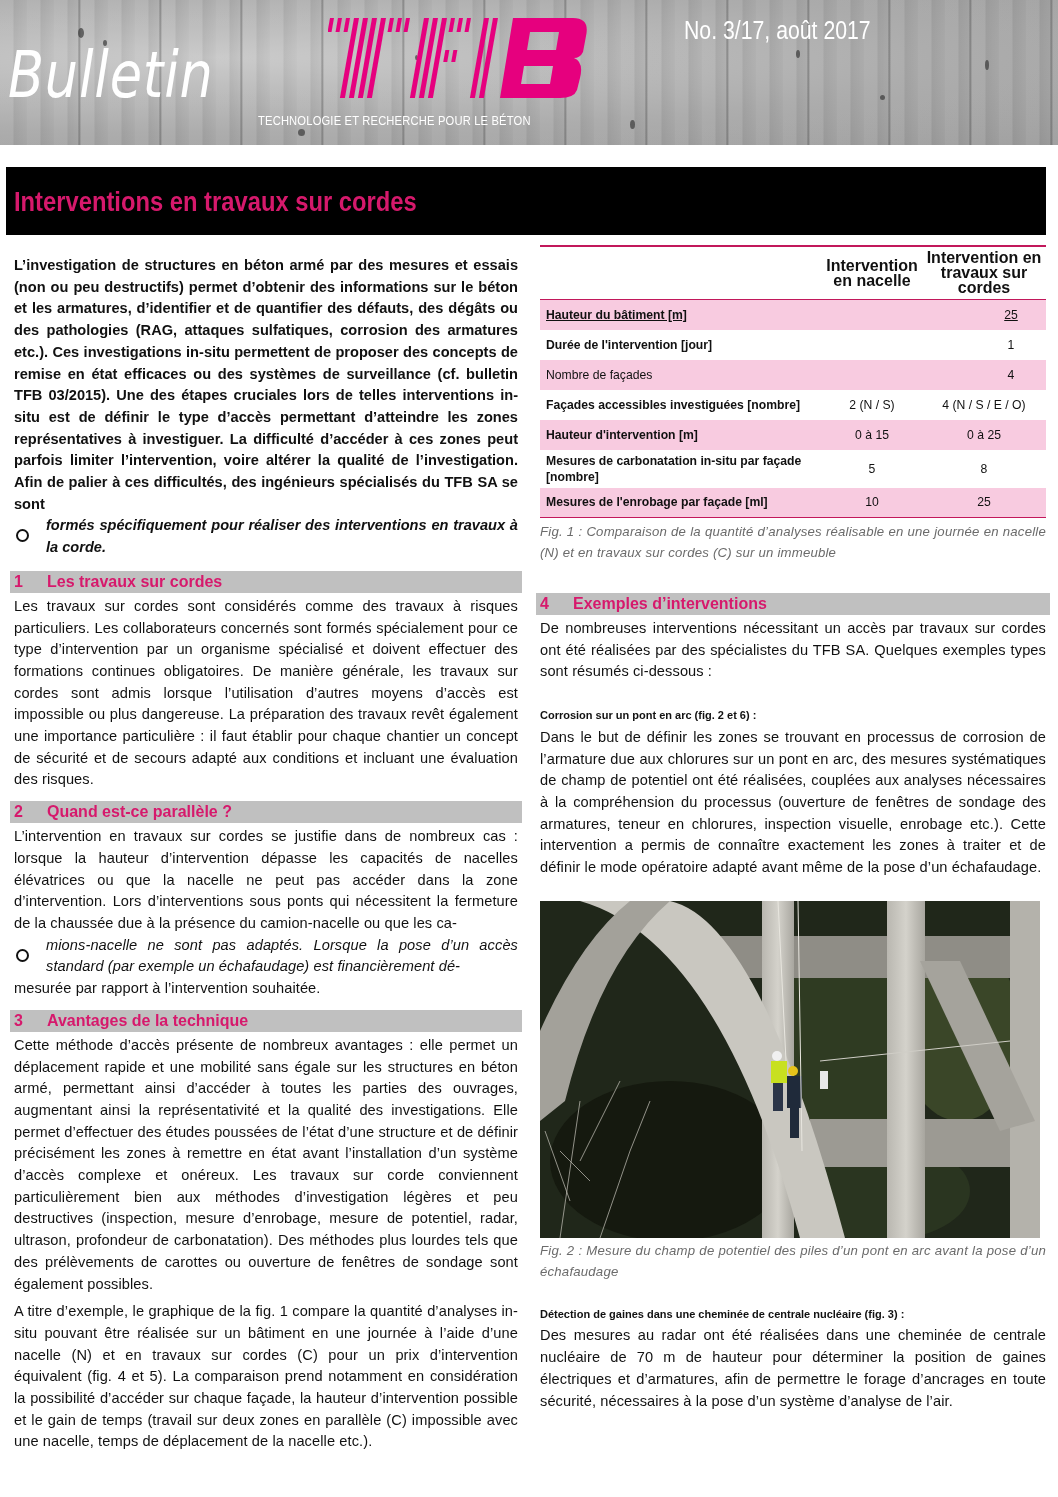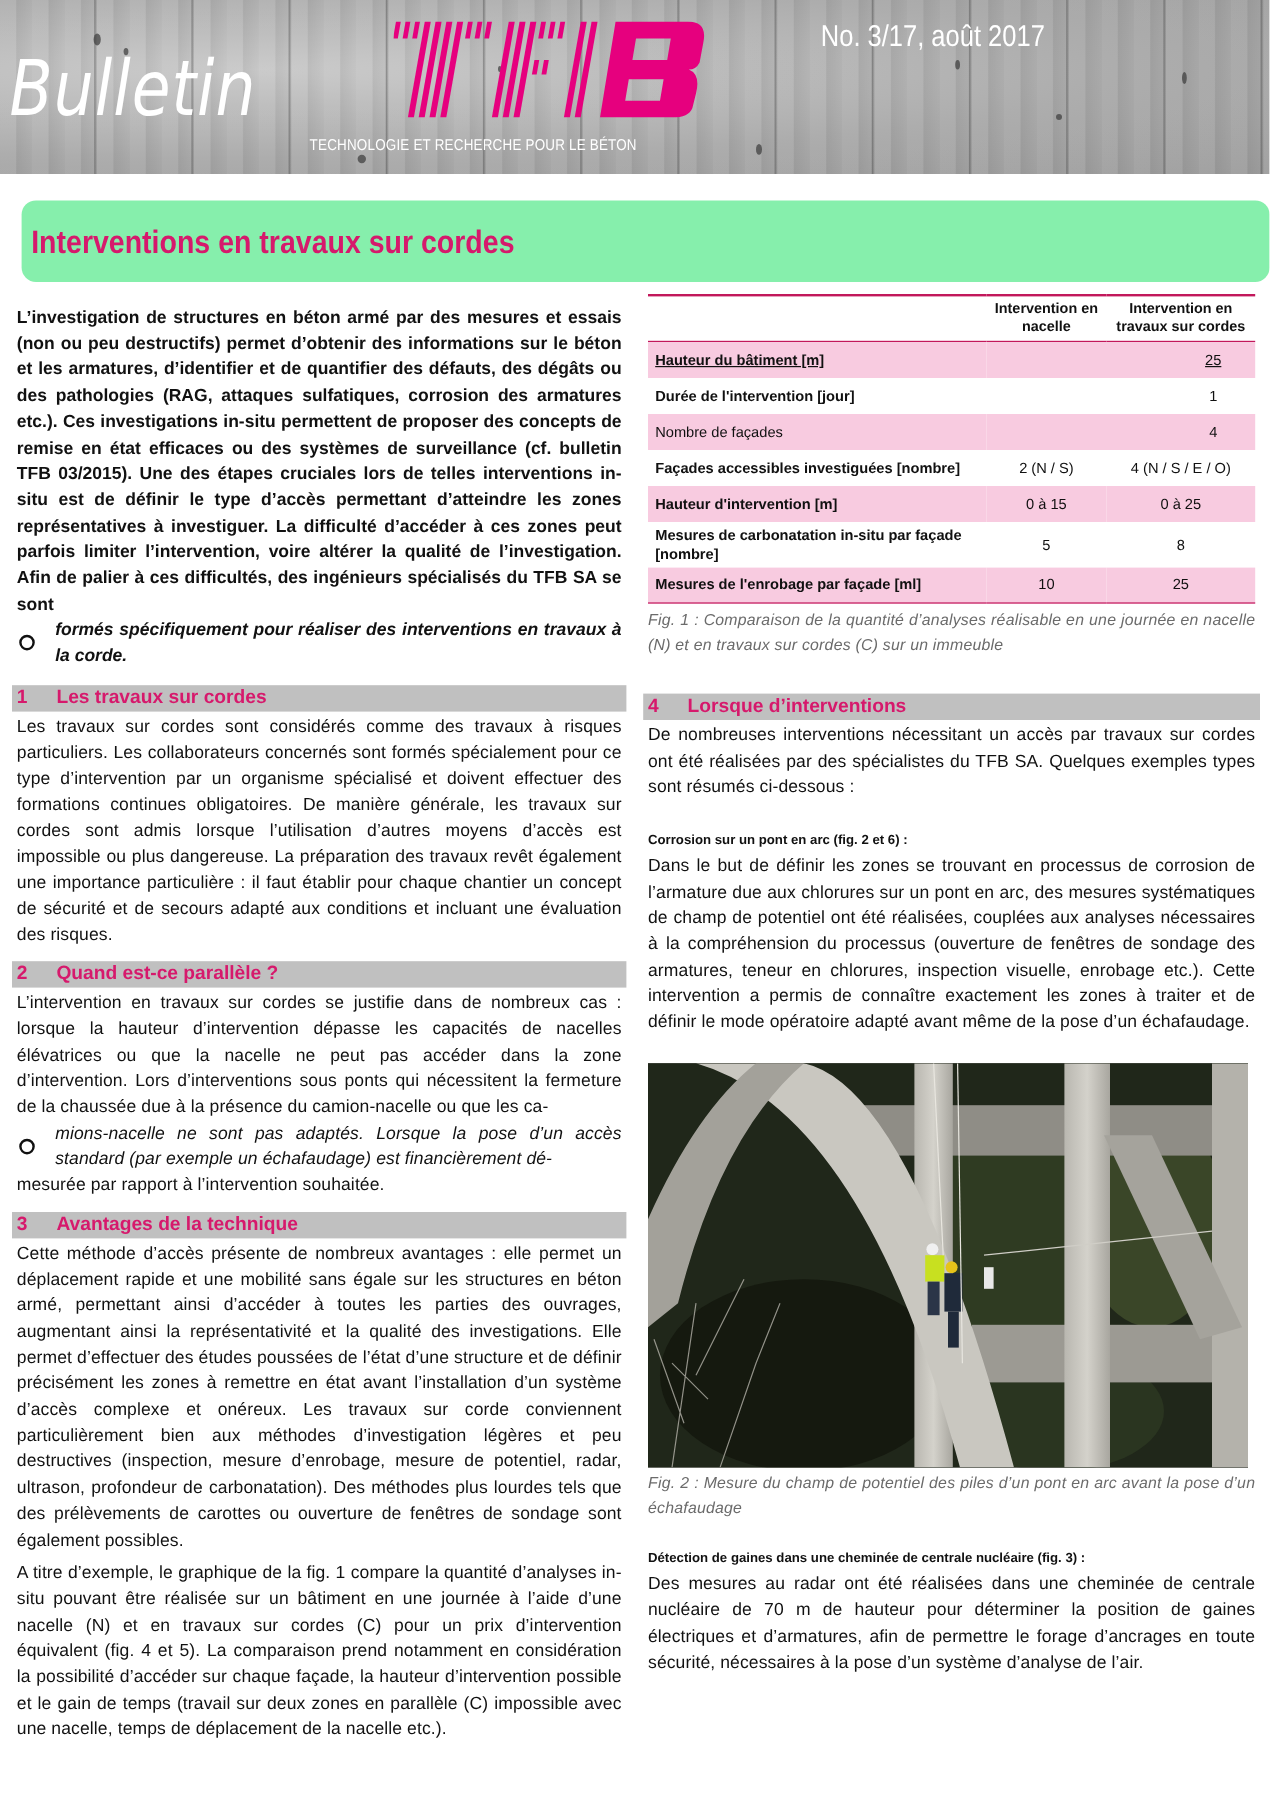--- a/index.html
+++ b/index.html
@@ -28,23 +28,22 @@
     position: absolute; left: 258px; top: 113px; font-size: 13px; color: #ffffff;
     letter-spacing: 0.2px; transform: scaleX(0.86); transform-origin: left top;
   }
   .issue {
     position: absolute; left: 684px; top: 16px; font-size: 25px; color: #ffffff;
     transform: scaleX(0.85); transform-origin: left top;
   }
 
   
   .title-bar {
-    position: absolute; left: 18px; top: 167px; width: 1040px; height: 68px;
-    background: #86efac;
-    border-radius: 12px;
+    position: absolute; left: 6px; top: 167px; width: 1040px; height: 68px;
+    background: #000000;
   }
   .title-bar h1 {
     position: absolute; left: 8px; top: 20px; font-size: 27px; font-weight: bold;
     color: #d6196c; transform: scaleX(0.88); transform-origin: left top;
   }
 
   
   .col-left { position: absolute; left: 14px; top: 255px; width: 504px; }
   .col-right { position: absolute; left: 540px; top: 245px; width: 506px; }
 
@@ -62,21 +61,21 @@
   .sec-head {
     background: #c0c0c0; height: 22px; margin: 0 -4px 0 -4px; padding-left: 4px;
     display: flex; align-items: center;
     font-size: 16px; font-weight: bold; color: #d6196c;
   }
   .sec-head .num { width: 33px; }
 
   
   table.cmp { width: 506px; border-collapse: collapse; font-size: 12.2px; }
   table.cmp tr.toprule td { border-top: 2px solid #c2185b; height: 0; padding: 0; }
-  table.cmp th { font-weight: bold; font-size: 12px; line-height: 15px; text-align: center; padding: 3px 2px 4px; color: #111; }
+  table.cmp th { font-weight: bold; font-size: 16px; line-height: 15px; text-align: center; padding: 3px 2px 4px; color: #111; }
   table.cmp td { padding: 0 6px; height: 30px; vertical-align: middle; }
   table.cmp td.lbl { width: 282px; }
   table.cmp td.v1 { text-align: center; width: 100px; }
   table.cmp td.v2 { text-align: center; }
   table.cmp tr.pink td { background: #f8cbe0; }
   table.cmp tr.pink.first td { border-top: 1px solid #c2185b; text-decoration: underline; }
   table.cmp tr.last td { border-bottom: 1px solid #c2185b; }
   table.cmp .b { font-weight: bold; }
   table.cmp td.span { text-align: center; padding-left: 160px; }
 
@@ -217,21 +216,21 @@
       <td class="lbl b">Mesures de l'enrobage par façade [ml]</td>
       <td class="v1">10</td>
       <td class="v2">25</td>
     </tr>
   </tbody>
     </table>
   <p class="caption" style="margin-top:3px;">Fig. 1 : Comparaison de la quantité d’analyses réalisable en une journée en nacelle (N) et en travaux sur cordes (C) sur un immeuble</p>
 
   <div class="sec-head" style="margin-top:30px;">
     <span class="num">4</span>
-    <span>Lorsque d’interventions</span>
+    <span>Exemples d’interventions</span>
   </div>
   <p class="body" style="margin-top:3px;">De nombreuses interventions nécessitant un accès par travaux sur cordes ont été réalisées par des spécialistes du TFB SA. Quelques exemples types sont résumés ci-dessous :</p>
 
   <p class="subhead" style="margin-top:22px;">Corrosion sur un pont en arc (fig. 2 et 6) :</p>
   <p class="body">Dans le but de définir les zones se trouvant en processus de corrosion de l’armature due aux chlorures sur un pont en arc, des mesures systématiques de champ de potentiel ont été réalisées, couplées aux analyses nécessaires à la compréhension du processus (ouverture de fenêtres de sondage des armatures, teneur en chlorures, inspection visuelle, enrobage etc.). Cette intervention a permis de connaître exactement les zones à traiter et de définir le mode opératoire adapté avant même de la pose d’un échafaudage.</p>
 
   <div class="photo" style="margin-top:22px;">
     <svg width="500" height="337" viewBox="0 0 500 337" xmlns="http://www.w3.org/2000/svg">
       <defs>
         <linearGradient id="conc" x1="0" y1="0" x2="1" y2="0">

